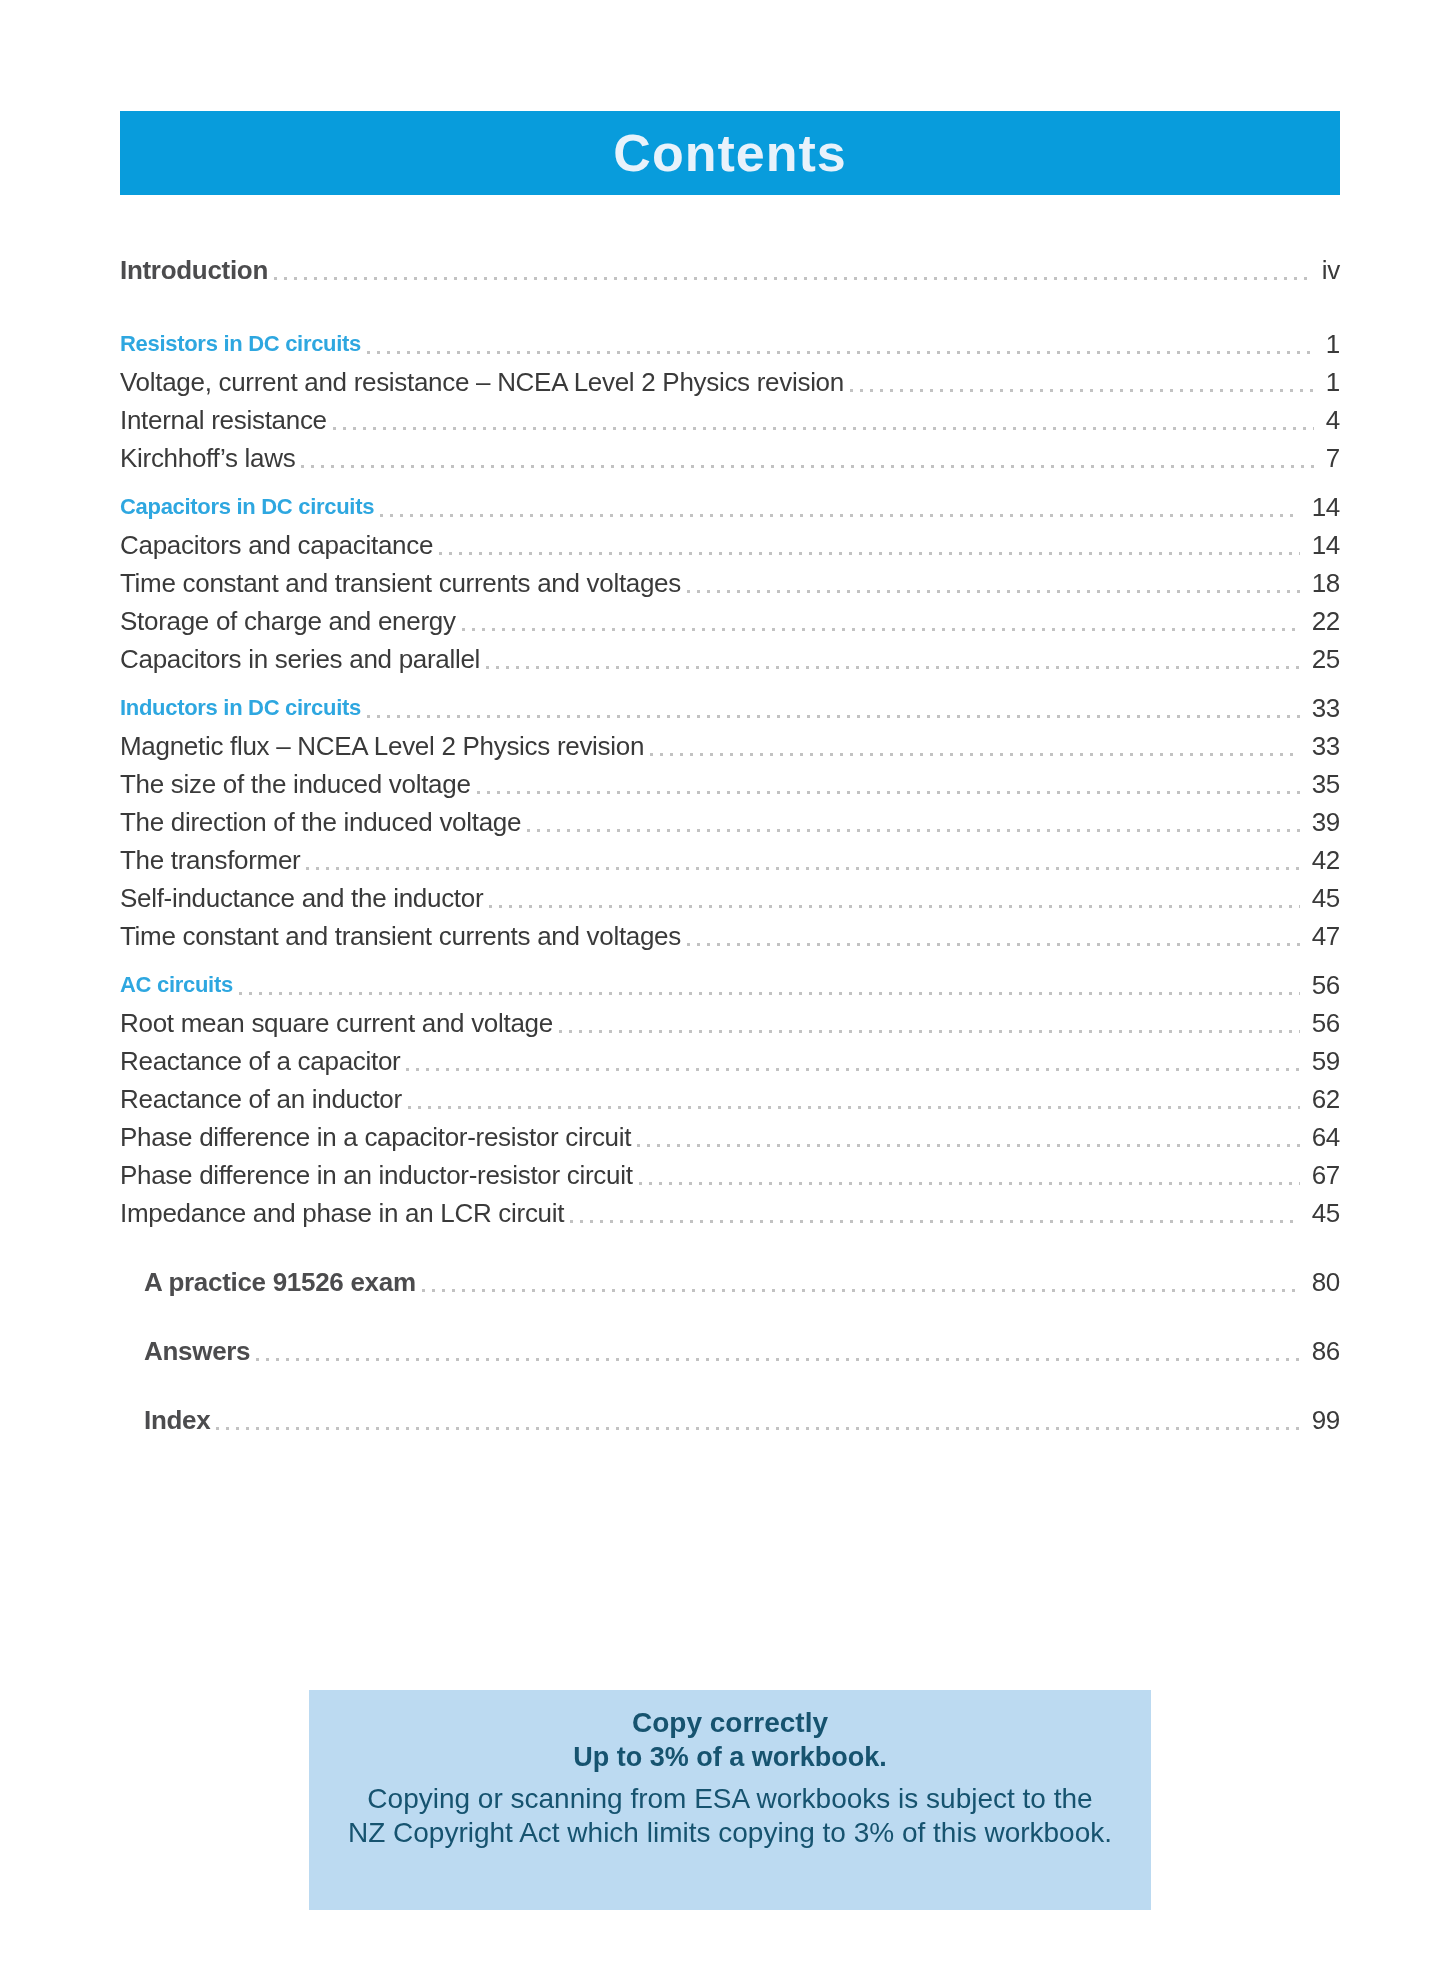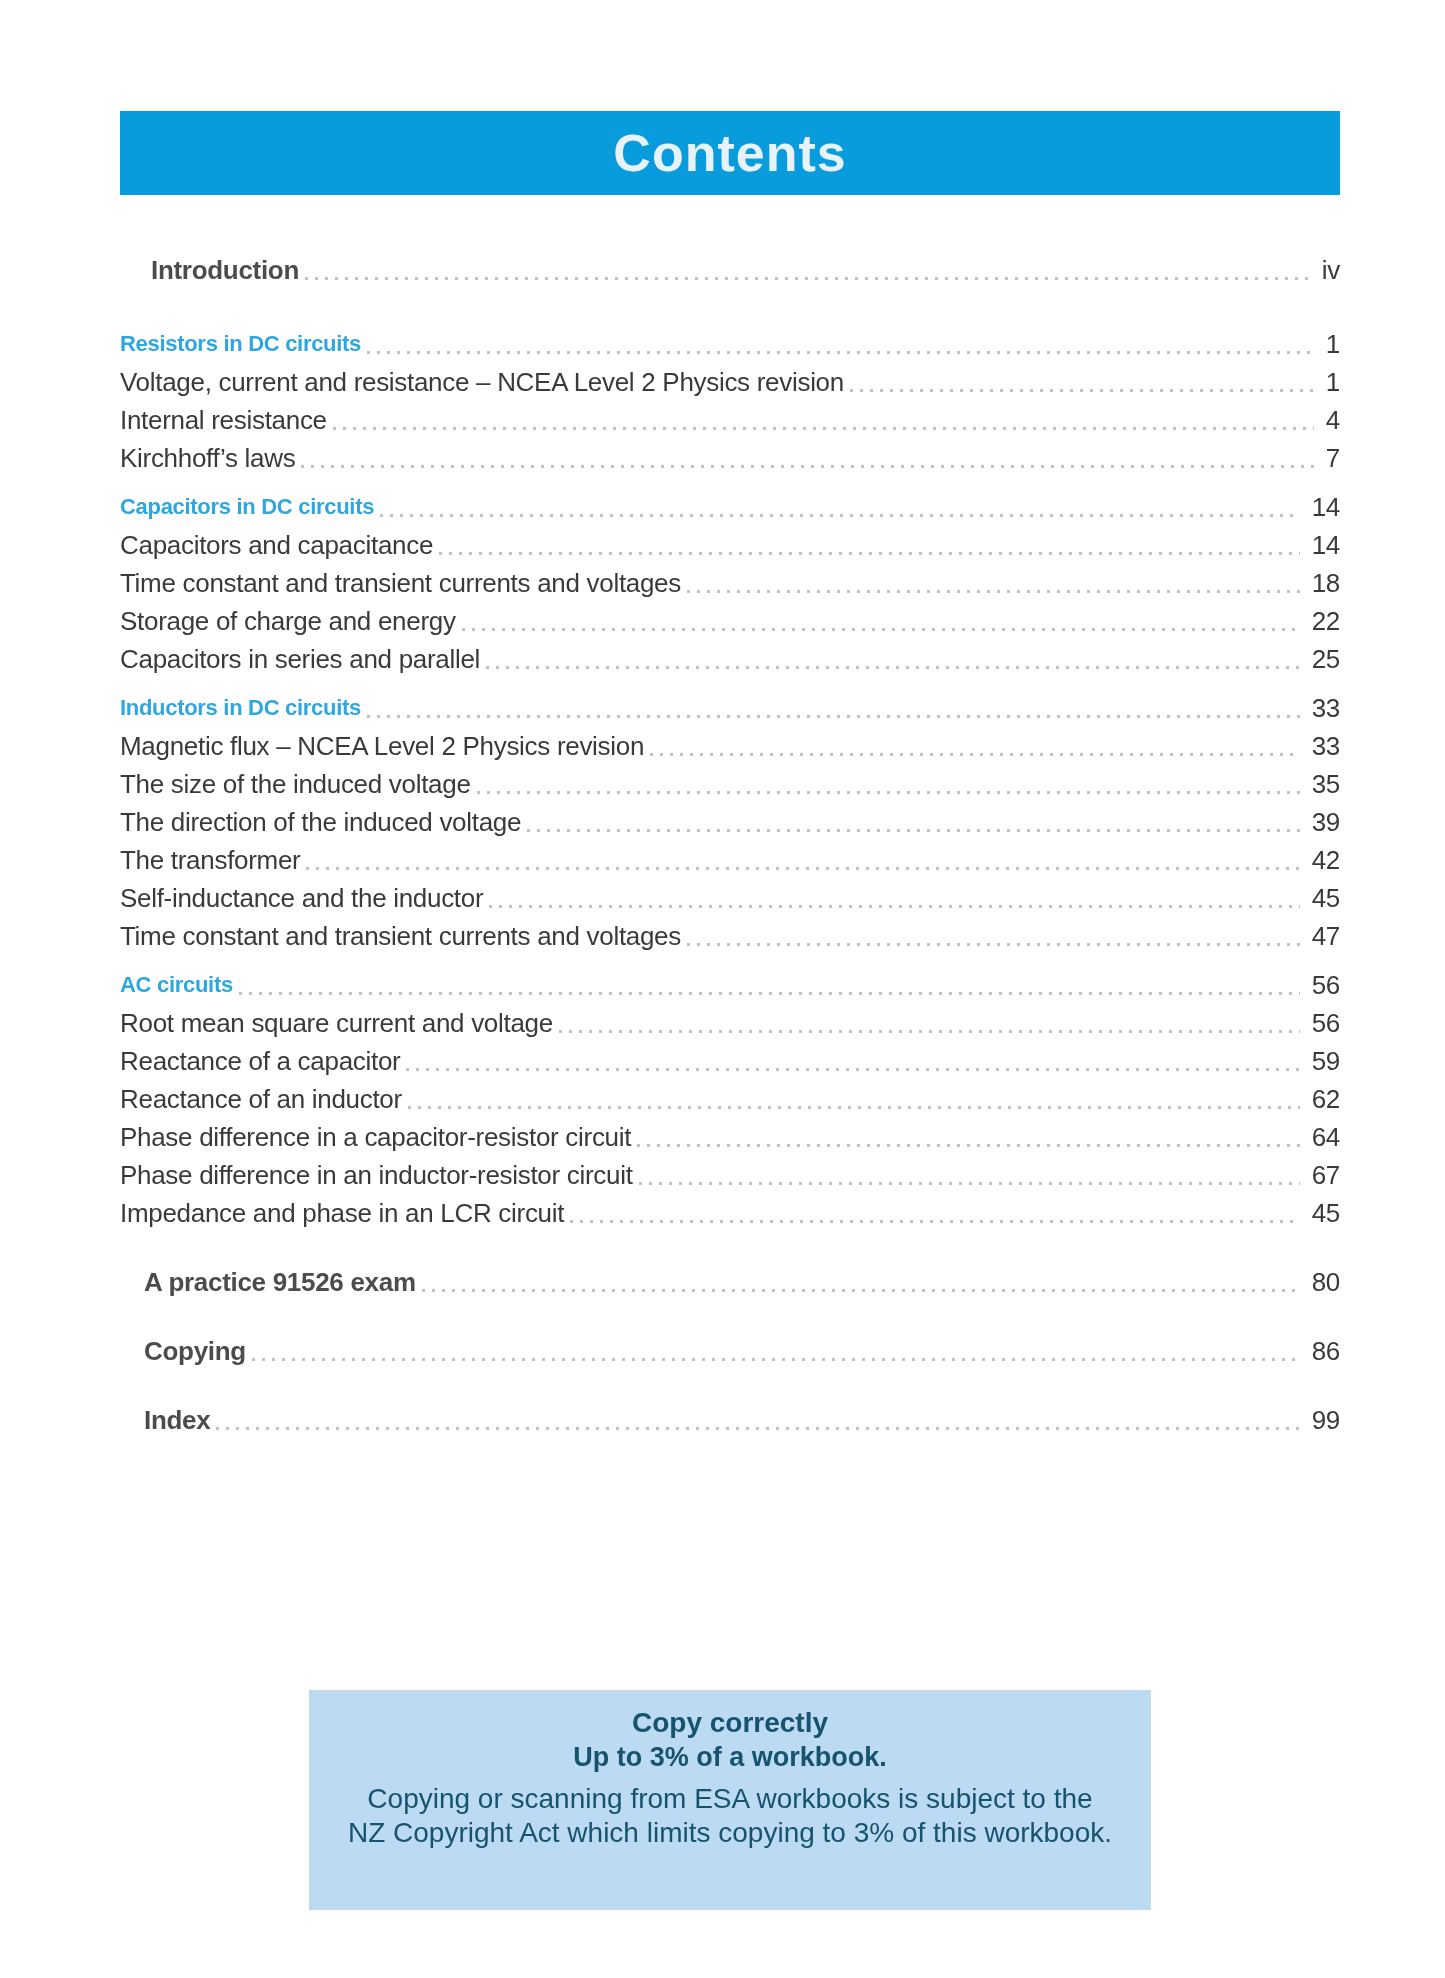--- a/index.html
+++ b/index.html
@@ -32,21 +32,21 @@
   .row .leader{
     flex:1;height:12px;margin:0 12px 0 6px;
     background-image:repeating-linear-gradient(to right,#C2C2C2 0 3px,transparent 3px 10px);
     background-repeat:no-repeat;background-size:100% 3px;
     background-position:left bottom 5px;
   }
   .row .num{white-space:nowrap;line-height:30px;}
   .row.bold .label{font-weight:bold;color:#4C4C4E;}
   .row.section{height:40px;}
   .row.section .label{font-weight:bold;color:var(--heading-blue,#2EA7E0);font-size:22px;}
-  .front-row{margin-bottom:34px;margin-left:31px;}
+  .front-row{margin-bottom:34px;}
   .section-group{margin-top:9px;}
   .back-row{margin-top:31px;margin-left:24px;}
 
   
   .copy-box{
     width:842px;height:220px;box-sizing:border-box;
     margin:255px auto 0;padding:16px 10px 18px;
     background:var(--notice-bg,#BCDAF1);
     color:var(--notice-text,#16536F);
     text-align:center;
@@ -194,21 +194,21 @@
             <span class="leader"></span>
             <span class="num">45</span>
           </div>
         </div>
         <div class="row bold back-row">
           <span class="label">A practice 91526 exam</span>
           <span class="leader"></span>
           <span class="num">80</span>
         </div>
         <div class="row bold back-row">
-          <span class="label">Copying</span>
+          <span class="label">Answers</span>
           <span class="leader"></span>
           <span class="num">86</span>
         </div>
         <div class="row bold back-row">
           <span class="label">Index</span>
           <span class="leader"></span>
           <span class="num">99</span>
         </div>
       </main>
 

